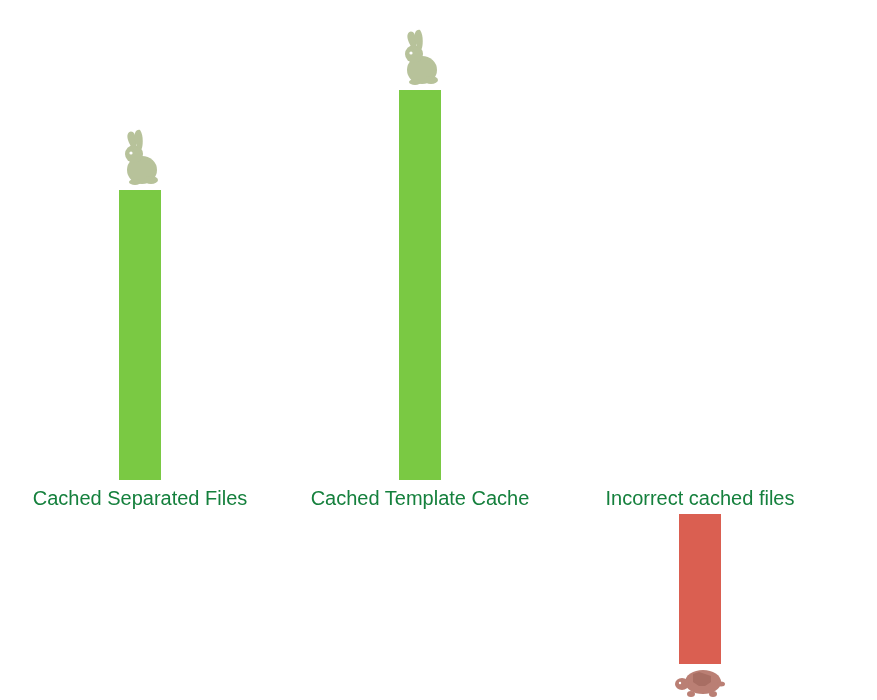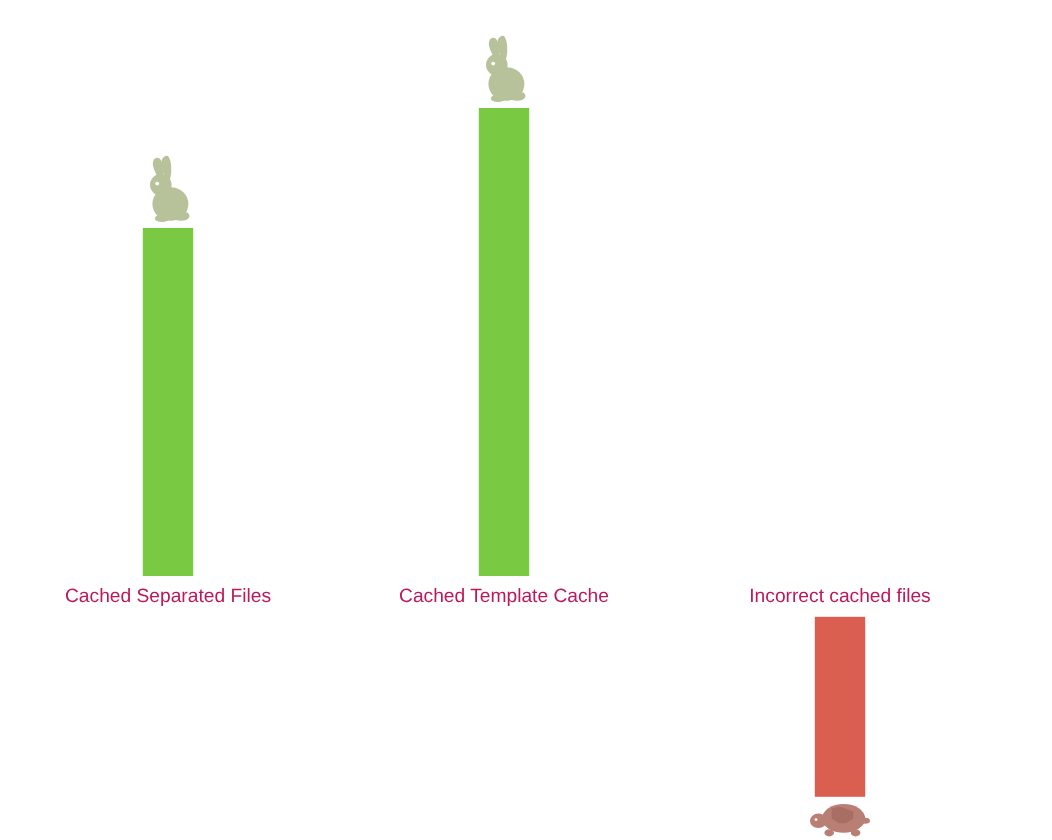--- a/index.html
+++ b/index.html
@@ -15,22 +15,22 @@
   .chart {
     position: absolute;
     inset: 0;
   }
   .col {
     position: absolute;
     width: 260px;
     text-align: center;
   }
   .label {
-    font-size: 16px;
-    color: #be185d;
+    font-size: 20px;
+    color: #15803d;
     line-height: 24px;
     white-space: nowrap;
   }
   .bar {
     position: absolute;
     width: 42px;
     left: 50%;
     transform: translateX(-50%);
   }
   .icon {

